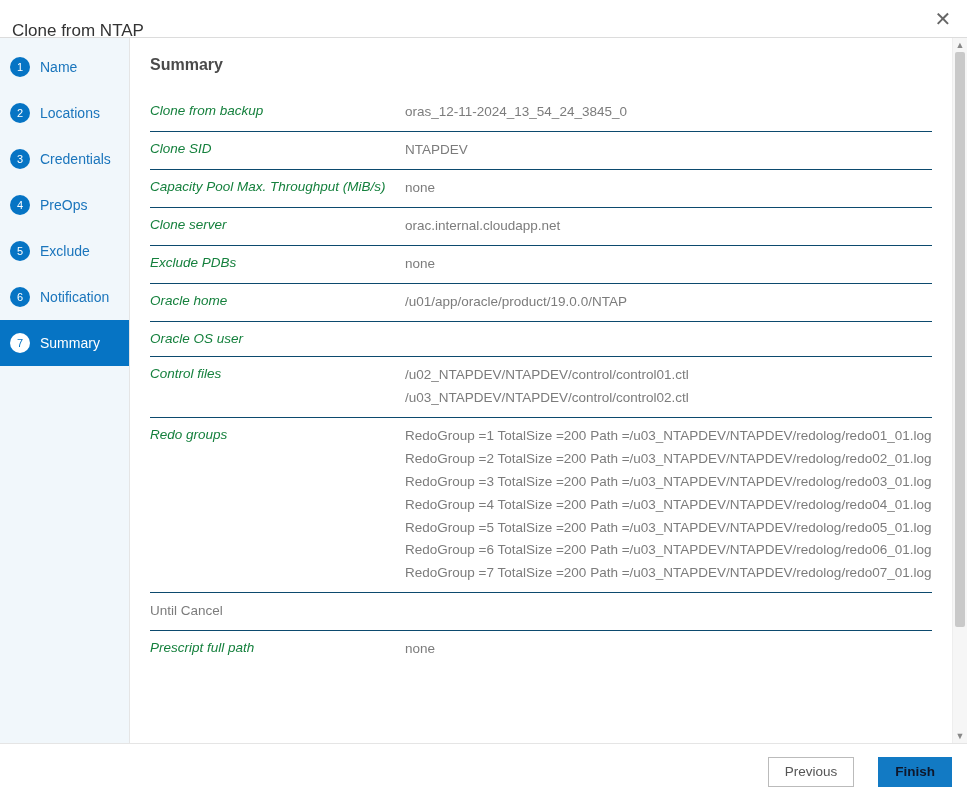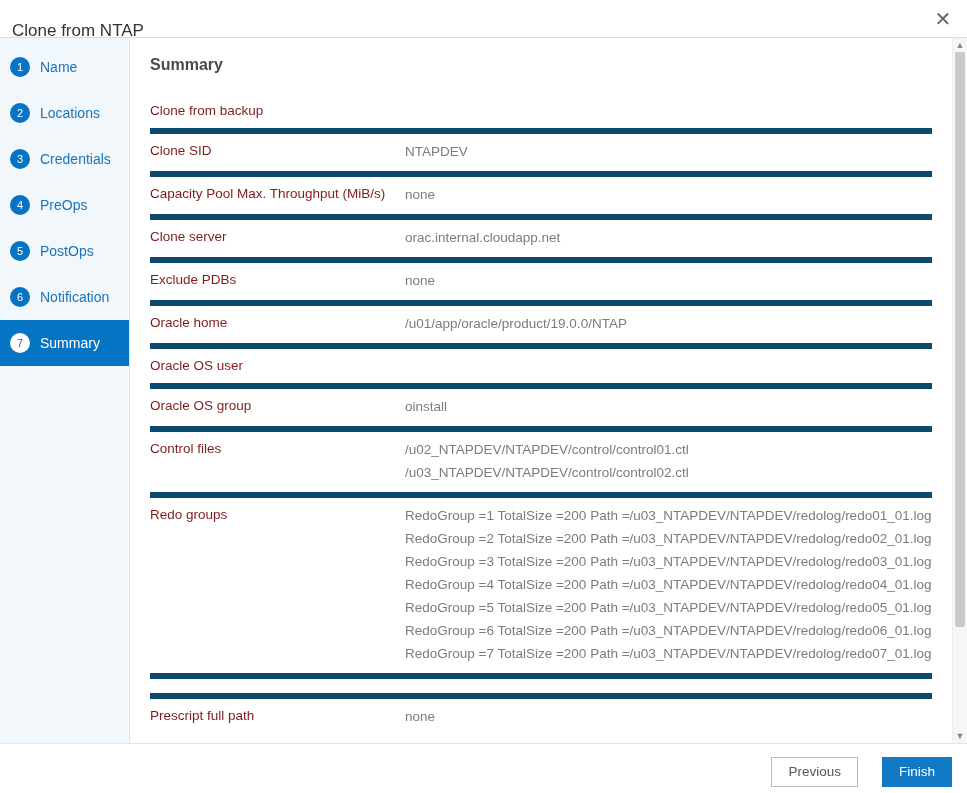--- a/index.html
+++ b/index.html
@@ -66,29 +66,30 @@
     font-size: 16px;
     font-weight: 600;
     color: #4a4a4a;
     margin-bottom: 20px;
   }
   .rows { }
   .row {
     display: flex;
     align-items: flex-start;
     padding: 7px 0 7px 0;
-    border-top: 6px solid #0c4a6e;
+    border-top: 1px solid #0c4a6e;
     font-size: 13.5px;
   }
   .row:first-child { border-top: none; }
   .row .label {
     width: 255px;
-    color: #7f1d1d;
+    color: #15803d;
     padding-right: 10px;
     line-height: 1.5;
+    font-style: italic;
   }
   .row .value {
     flex: 1;
     color: #7c7c7c;
     line-height: 1.7;
     word-break: break-all;
   }
   .row .value .line { display: block; }
 
   .scrollbar {
@@ -134,21 +135,22 @@
     padding: 0 16px;
     font-size: 13.5px;
     border: 1px solid #bbb;
     background: #fff;
     color: #555;
     cursor: pointer;
   }
   .btn.primary {
     background: #127ac4;
     border-color: #127ac4;
-    color: #ffffff;
+    color: #0f172a;
+    font-weight: bold;
   }
 </style>
 </head>
 <body>
 
 <div class="titlebar">
   <div class="title">Clone from NTAP</div>
   <div class="close">✕</div>
 </div>
 
@@ -165,38 +167,41 @@
       <div class="step">
         <span class="num">3</span>
         <span>Credentials</span>
       </div>
       <div class="step">
         <span class="num">4</span>
         <span>PreOps</span>
       </div>
       <div class="step">
         <span class="num">5</span>
-        <span>PostOps</span>
+        <span>Exclude</span>
       </div>
       <div class="step">
         <span class="num">6</span>
         <span>Notification</span>
       </div>
       <div class="step active">
         <span class="num">7</span>
         <span>Summary</span>
       </div>
     </div>
 
   <div class="main">
     <div class="content">
       <h2>Summary</h2>
       <div class="rows" id="rows">
           <div class="row">
             <div class="label">Clone from backup</div>
+            <div class="value">
+              <span class="line">oras_12-11-2024_13_54_24_3845_0</span>
+            </div>
           </div>
           <div class="row">
             <div class="label">Clone SID</div>
             <div class="value">
               <span class="line">NTAPDEV</span>
             </div>
           </div>
           <div class="row">
             <div class="label">Capacity Pool Max. Throughput (MiB/s)</div>
             <div class="value">
@@ -216,26 +221,20 @@
             </div>
           </div>
           <div class="row">
             <div class="label">Oracle home</div>
             <div class="value">
               <span class="line">/u01/app/oracle/product/19.0.0/NTAP</span>
             </div>
           </div>
           <div class="row">
             <div class="label">Oracle OS user</div>
-          </div>
-          <div class="row">
-            <div class="label">Oracle OS group</div>
-            <div class="value">
-              <span class="line">oinstall</span>
-            </div>
           </div>
           <div class="row">
             <div class="label">Control files</div>
             <div class="value">
               <span class="line">/u02_NTAPDEV/NTAPDEV/control/control01.ctl</span>
               <span class="line">/u03_NTAPDEV/NTAPDEV/control/control02.ctl</span>
             </div>
           </div>
           <div class="row">
             <div class="label">Redo groups</div>
@@ -243,20 +242,23 @@
               <span class="line">RedoGroup =1 TotalSize =200 Path =/u03_NTAPDEV/NTAPDEV/redolog/redo01_01.log</span>
               <span class="line">RedoGroup =2 TotalSize =200 Path =/u03_NTAPDEV/NTAPDEV/redolog/redo02_01.log</span>
               <span class="line">RedoGroup =3 TotalSize =200 Path =/u03_NTAPDEV/NTAPDEV/redolog/redo03_01.log</span>
               <span class="line">RedoGroup =4 TotalSize =200 Path =/u03_NTAPDEV/NTAPDEV/redolog/redo04_01.log</span>
               <span class="line">RedoGroup =5 TotalSize =200 Path =/u03_NTAPDEV/NTAPDEV/redolog/redo05_01.log</span>
               <span class="line">RedoGroup =6 TotalSize =200 Path =/u03_NTAPDEV/NTAPDEV/redolog/redo06_01.log</span>
               <span class="line">RedoGroup =7 TotalSize =200 Path =/u03_NTAPDEV/NTAPDEV/redolog/redo07_01.log</span>
             </div>
           </div>
           <div class="row">
+            <div class="value">
+              <span class="line">Until Cancel</span>
+            </div>
           </div>
           <div class="row">
             <div class="label">Prescript full path</div>
             <div class="value">
               <span class="line">none</span>
             </div>
           </div>
         </div>
     </div>
     <div class="scrollbar">

